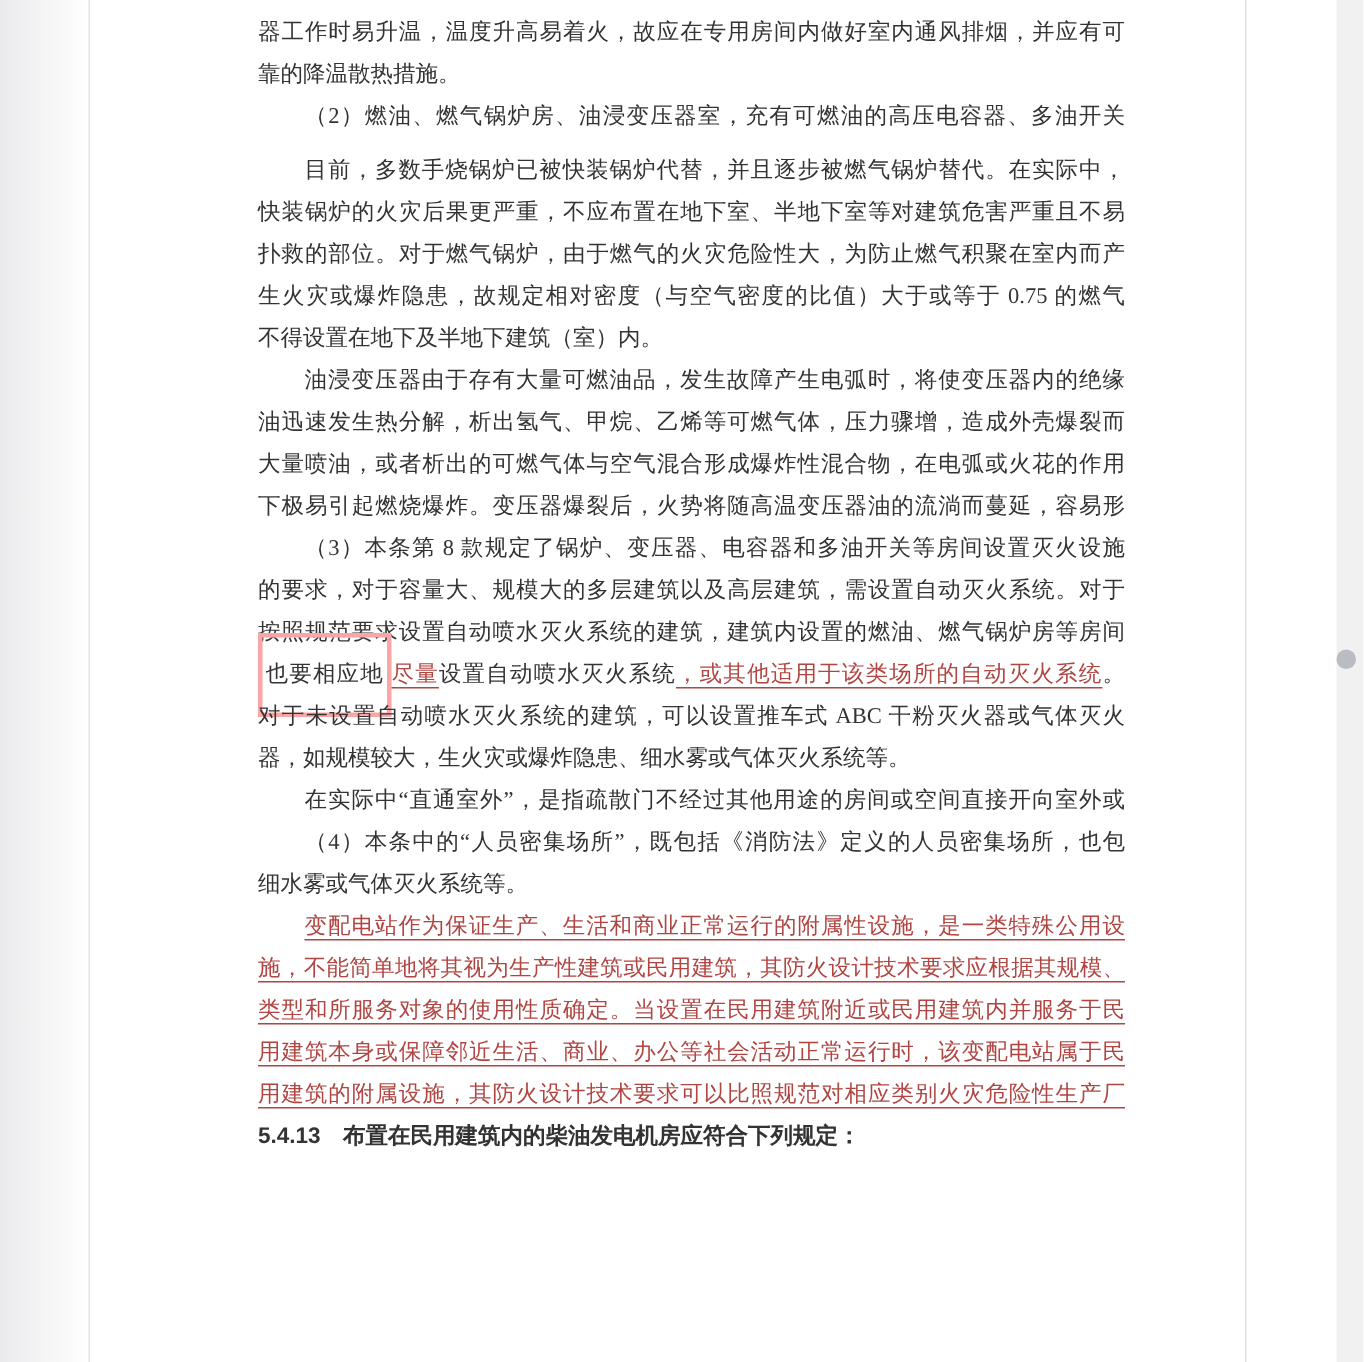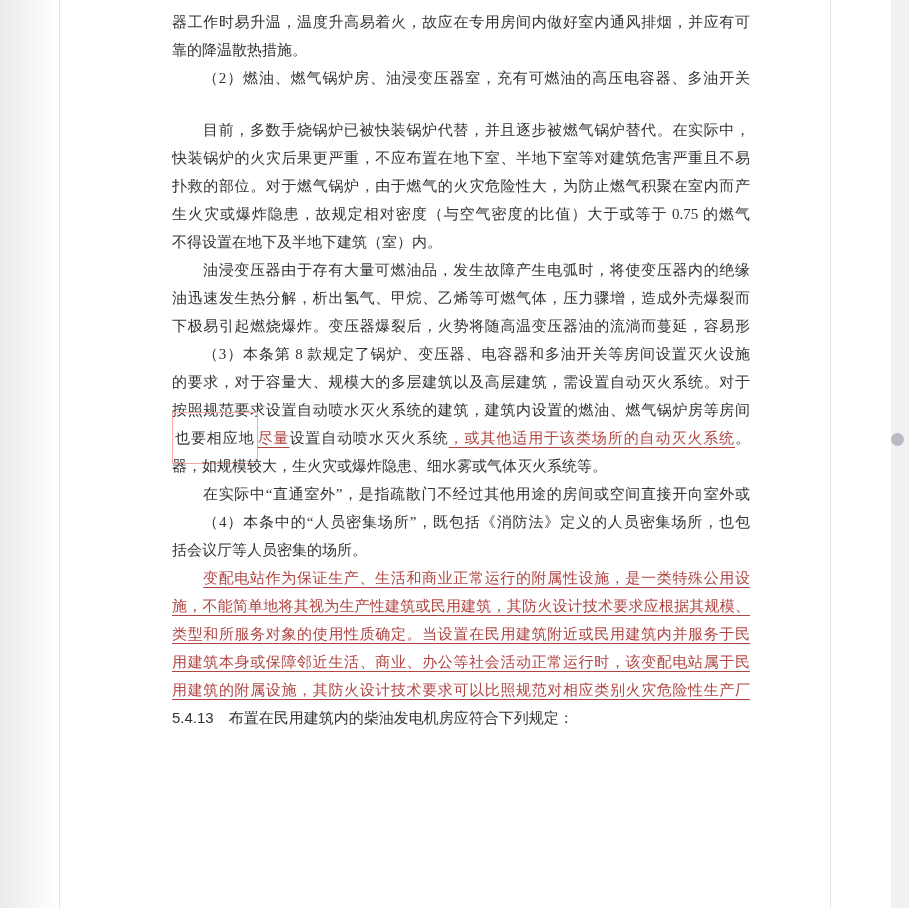--- a/index.html
+++ b/index.html
@@ -25,35 +25,35 @@
   }
   .text-col{
     position:absolute;left:172px;top:8px;width:578px;
     color:var(--ink,#333333);font-size:15px;
   }
   .line{
     height:28px;line-height:28px;text-align:left;
   }
   .line.fill{text-align:justify;text-align-last:justify;font-family:Liberation Serif, serif;}
   .line.indent{padding-left:31px;}
-  .line.gap{margin-top:24px;}
+  .line.gap{margin-top:8px;}
   .seg-red{
     color:var(--red,#b04542);
     text-decoration:underline;
     text-decoration-color:var(--red,#b04542);
     text-decoration-thickness:1px;
     text-underline-offset:4px;
     margin-top:16px;
   }
   .seg-boxed{
-    border:1px solid #fca5a5;
+    border:3px solid #fca5a5;
     padding:17px 2px;
   }
   .seg-bold{
-    font-weight:400;
+    font-weight:700;
     font-family:"Liberation Sans","DejaVu Sans",sans-serif;
     text-align:center;
   }
 </style>
 </head>
 <body>
 
 <div class="edge-left"></div>
 <div class="vline left"></div>
 <div class="vline right"></div>
@@ -62,29 +62,31 @@
     <div class="line fill"><span>器工作时易升温，温度升高易着火，故应在专用房间内做好室内通风排烟，并应有可</span></div>
     <div class="line"><span>靠的降温散热措施。</span></div>
     <div class="line fill indent"><span>（2）燃油、燃气锅炉房、油浸变压器室，充有可燃油的高压电容器、多油开关</span></div>
     <div class="line fill indent gap"><span>目前，多数手烧锅炉已被快装锅炉代替，并且逐步被燃气锅炉替代。在实际中，</span></div>
     <div class="line fill"><span>快装锅炉的火灾后果更严重，不应布置在地下室、半地下室等对建筑危害严重且不易</span></div>
     <div class="line fill"><span>扑救的部位。对于燃气锅炉，由于燃气的火灾危险性大，为防止燃气积聚在室内而产</span></div>
     <div class="line fill"><span>生火灾或爆炸隐患，故规定相对密度（与空气密度的比值）大于或等于 0.75 的燃气</span></div>
     <div class="line"><span>不得设置在地下及半地下建筑（室）内。</span></div>
     <div class="line fill indent"><span>油浸变压器由于存有大量可燃油品，发生故障产生电弧时，将使变压器内的绝缘</span></div>
     <div class="line fill"><span>油迅速发生热分解，析出氢气、甲烷、乙烯等可燃气体，压力骤增，造成外壳爆裂而</span></div>
+    <div class="line fill"><span>大量喷油，或者析出的可燃气体与空气混合形成爆炸性混合物，在电弧或火花的作用</span></div>
     <div class="line fill"><span>下极易引起燃烧爆炸。变压器爆裂后，火势将随高温变压器油的流淌而蔓延，容易形</span></div>
     <div class="line fill indent"><span>（3）本条第 8 款规定了锅炉、变压器、电容器和多油开关等房间设置灭火设施</span></div>
     <div class="line fill"><span>的要求，对于容量大、规模大的多层建筑以及高层建筑，需设置自动灭火系统。对于</span></div>
     <div class="line fill"><span>按照规范要求设置自动喷水灭火系统的建筑，建筑内设置的燃油、燃气锅炉房等房间</span></div>
     <div class="line fill"><span class="seg-boxed">也要相应地</span><span class="seg-red">尽量</span><span>设置自动喷水灭火系统</span><span class="seg-red">，或其他适用于该类场所的自动灭火系统</span><span>。</span></div>
+    <div class="line fill"><span>对于未设置自动喷水灭火系统的建筑，可以设置推车式 ABC 干粉灭火器或气体灭火</span></div>
     <div class="line"><span>器，如规模较大，生火灾或爆炸隐患、细水雾或气体灭火系统等。</span></div>
     <div class="line fill indent"><span>在实际中“直通室外”，是指疏散门不经过其他用途的房间或空间直接开向室外或</span></div>
     <div class="line fill indent"><span>（4）本条中的“人员密集场所”，既包括《消防法》定义的人员密集场所，也包</span></div>
-    <div class="line"><span>括会议厅等人员密集的场所。</span></div>
+    <div class="line"><span>细水雾或气体灭火系统等。</span></div>
     <div class="line fill indent"><span class="seg-red">变配电站作为保证生产、生活和商业正常运行的附属性设施，是一类特殊公用设</span></div>
     <div class="line fill"><span class="seg-red">施，不能简单地将其视为生产性建筑或民用建筑，其防火设计技术要求应根据其规模、</span></div>
     <div class="line fill"><span class="seg-red">类型和所服务对象的使用性质确定。当设置在民用建筑附近或民用建筑内并服务于民</span></div>
     <div class="line fill"><span class="seg-red">用建筑本身或保障邻近生活、商业、办公等社会活动正常运行时，该变配电站属于民</span></div>
     <div class="line fill"><span class="seg-red">用建筑的附属设施，其防火设计技术要求可以比照规范对相应类别火灾危险性生产厂</span></div>
     <div class="line"><span class="seg-bold">5.4.13　布置在民用建筑内的柴油发电机房应符合下列规定：</span></div>
   </div>
 
 <div class="scroll-track"></div>
 <div class="scroll-thumb" id="scroll-thumb" style="top: 433px;"></div>

